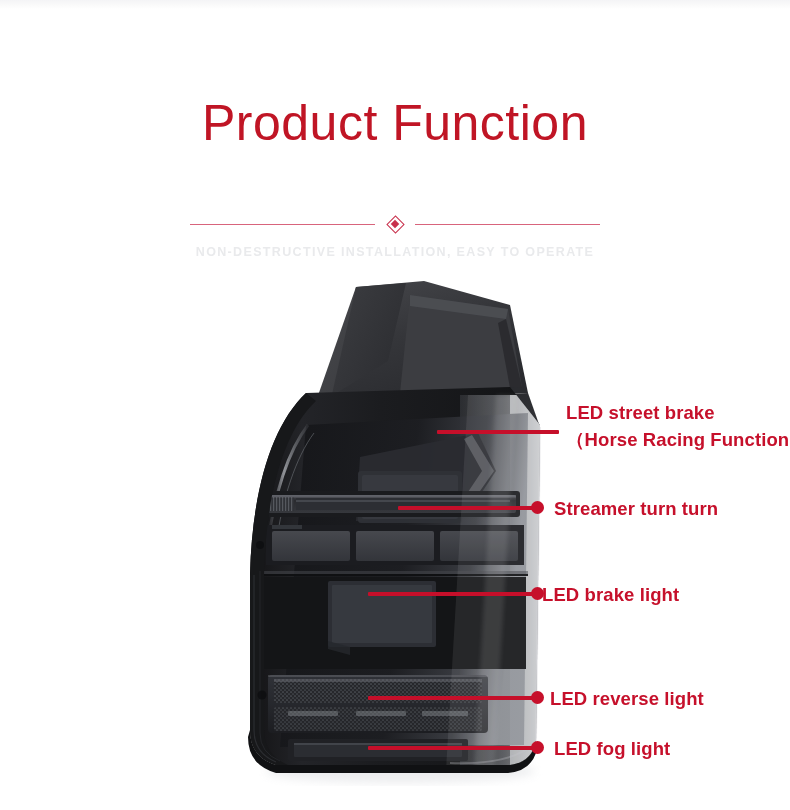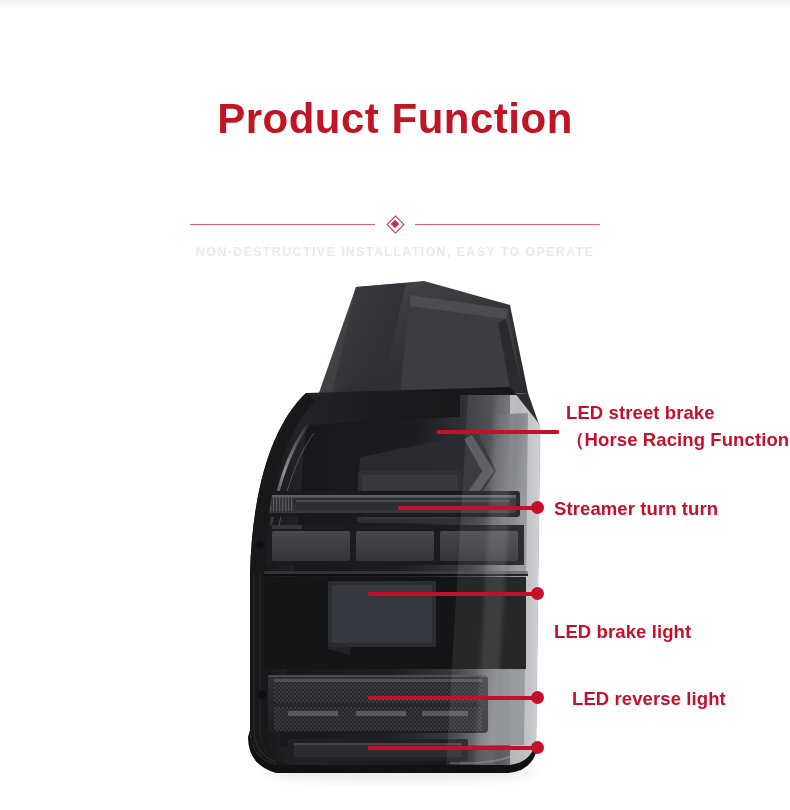--- a/index.html
+++ b/index.html
@@ -23,22 +23,22 @@
     width:790px; height:9px;
     background:linear-gradient(180deg,#f4f4f6 0%,#fafafa 55%,#ffffff 100%);
   }
 
   
   .header { position:absolute; top:0; left:0; width:790px; }
 
   .page-title {
     position:absolute; top:98px; left:0; width:790px;
     text-align:center;
-    font-size:42px;
-    font-weight:bold;
+    font-size:50px;
+    font-weight:normal;
     letter-spacing:0.5px;
     color:#c01525;
     line-height:1;
   }
 
   .divider {
     position:absolute; top:215px; left:0; width:790px;
     height:18px;
     display:flex; align-items:center; justify-content:center;
   }
@@ -336,23 +336,24 @@
       <span>LED street brake</span>
       <span class="l2">（Horse Racing Function）</span>
     </div>
 
     <div class="leader" style="left:398px; top:506px; width:136px;"></div>
     <div class="dot" style="left:531px; top:501px;"></div>
     <div class="callout-label" style="left:554px; top:496px;">Streamer turn turn</div>
 
     <div class="leader" style="left:368px; top:592px; width:166px;"></div>
     <div class="dot" style="left:531px; top:587px;"></div>
-    <div class="callout-label" style="left:554px; top:582px;margin-top:37px;">LED brake light</div>
+    <div class="callout-label" style="left:542px; top:582px;">LED brake light</div>
 
     <div class="leader" style="left:368px; top:696px; width:166px;"></div>
     <div class="dot" style="left:531px; top:691px;"></div>
-    <div class="callout-label" style="left:572px; top:686px;text-align:center;">LED reverse light</div>
+    <div class="callout-label" style="left:550px; top:686px;text-align:center;">LED reverse light</div>
 
     <div class="leader" style="left:368px; top:746px; width:166px;"></div>
     <div class="dot" style="left:531px; top:741px;"></div>
+    <div class="callout-label" style="left:554px; top:736px;">LED fog light</div>
   </div>
 
 </div>
 
 </body></html>

